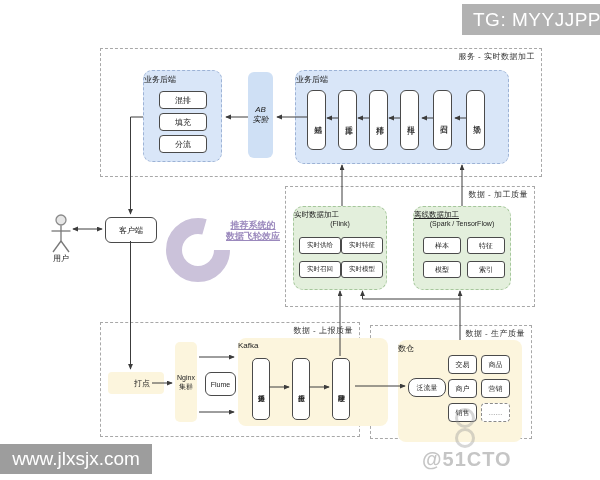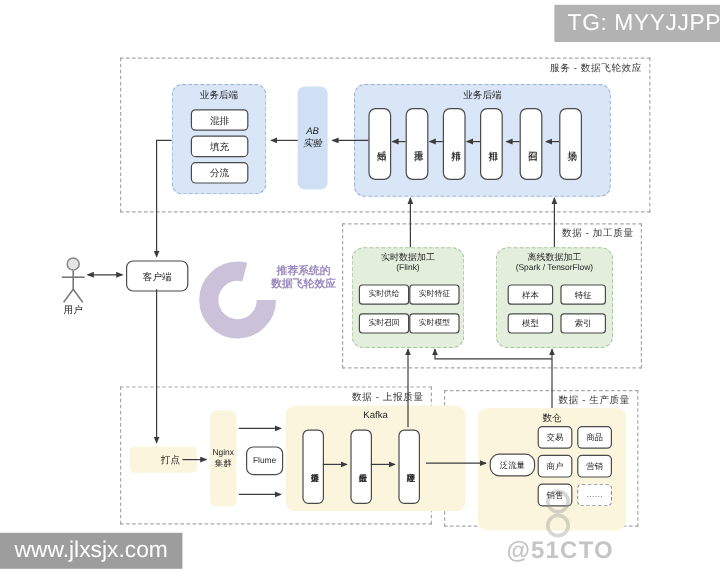--- a/index.html
+++ b/index.html
@@ -10,54 +10,54 @@
   .region-label{position:absolute;top:2px;right:6px;font-size:8px;color:#333;letter-spacing:.5px;white-space:nowrap;}
   
   .bluebox{position:absolute;background:#d9e6f8;border:1px dashed #9db3d6;border-radius:9px;z-index:2;}
   .solidblue{position:absolute;background:#cfe0f5;border-radius:6px;z-index:2;
              display:flex;flex-direction:column;align-items:center;justify-content:center;
              font-size:8px;color:#222;line-height:10px;}
   
   .greenbox{position:absolute;background:#e3efdc;border:1px dashed #a5c79b;border-radius:10px;z-index:2;}
   
   .yellowbox{position:absolute;background:#fcf5dd;border-radius:8px;z-index:2;}
-  .grouptitle{position:absolute;top:3px;left:0;right:0;text-align:center;font-size:8px;color:#222;white-space:nowrap;}
+  .grouptitle{position:absolute;top:3px;left:0;right:0;font-size:8px;color:#222;white-space:nowrap;}
   .subtitle{position:absolute;top:13px;left:0;right:0;text-align:center;font-size:7px;color:#222;white-space:nowrap;}
   
   .w{position:absolute;background:#fff;border:1.2px solid #4a4a4a;border-radius:4px;
      display:flex;align-items:center;justify-content:center;font-size:8px;color:#222;z-index:3;white-space:nowrap;}
   .vtext{writing-mode:vertical-rl;text-orientation:upright;letter-spacing:1px;}
   .stage{width:17px;height:58px;border-radius:6px;font-size:8px;}
   .kitem{width:16px;height:60px;border-radius:5px;font-size:7px;letter-spacing:0;}
   .rtitem{width:40px;height:15px;font-size:6.5px;border-radius:3px;}
   .offitem{width:36px;height:15px;font-size:7px;border-radius:3px;}
   .griditem{width:27px;height:17px;font-size:7px;border-radius:4px;}
   .dashed-item{border-style:dashed;border-color:#8a8a8a;color:#666;}
   svg.overlay{position:absolute;left:0;top:0;z-index:4;pointer-events:none;}
   
   .flywheel-caption{position:absolute;left:222px;top:220px;width:62px;text-align:center;
-     font-size:9px;font-weight:bold;color:#9b89bd;line-height:11px;z-index:4;}
+     font-size:9px;font-weight:bold;color:#9b89bd;line-height:11px;z-index:4;text-decoration:underline;}
   
   .tag-banner{position:absolute;left:450px;top:4px;width:150px;height:31px;background:#b2b2b2;
      color:#fff;font-size:19px;display:flex;align-items:center;justify-content:center;z-index:6;letter-spacing:.5px;margin-left:12px;}
   .site-banner{position:absolute;left:0;top:444px;width:152px;height:30px;background:#9d9d9d;
      color:#fff;font-size:19px;display:flex;align-items:center;justify-content:center;z-index:6;}
   .cto-watermark{position:absolute;left:412px;top:408px;display:flex;align-items:center;z-index:5;
      font-size:20px;font-weight:bold;color:rgba(140,140,140,.5);letter-spacing:1px;flex-direction:column;}
   .cto-logo{display:inline-block;width:14px;height:14px;border:3px solid rgba(150,150,150,.38);
      border-radius:50%;margin-right:-6px;}
   .plainlabel{position:absolute;font-size:8px;color:#222;text-align:center;z-index:3;white-space:nowrap;}
 </style>
 </head>
 <body>
 
 <div>
 
   <div class="region" style="left:100px;top:48px;width:440px;height:127px;">
-    <span class="region-label">服务 - 数据飞轮效应</span>
+    <span class="region-label">服务 - 实时数据加工</span>
   </div>
   <div class="region" style="left:285px;top:186px;width:248px;height:119px;">
     <span class="region-label">数据 - 加工质量</span>
   </div>
   <div class="region" style="left:100px;top:322px;width:258px;height:113px;">
     <span class="region-label">数据 - 上报质量</span>
   </div>
   <div class="region" style="left:370px;top:325px;width:160px;height:112px;">
     <span class="region-label">数据 - 生产质量</span>
   </div>
@@ -87,21 +87,21 @@
   <div class="greenbox" style="left:293px;top:206px;width:92px;height:82px;">
     <div class="grouptitle" style="font-size:7.5px;">实时数据加工</div>
     <div class="subtitle">(Flink)</div>
     <div class="w rtitem" style="left:5px;top:30px;">实时供给</div>
     <div class="w rtitem" style="left:47px;top:30px;">实时特征</div>
     <div class="w rtitem" style="left:5px;top:54px;">实时召回</div>
     <div class="w rtitem" style="left:47px;top:54px;">实时模型</div>
   </div>
 
   <div class="greenbox" style="left:413px;top:206px;width:96px;height:82px;">
-    <div class="grouptitle" style="font-size:7.5px;">离线数据加工</div>
+    <div class="grouptitle" style="font-size:7.5px;text-decoration:underline;">离线数据加工</div>
     <div class="subtitle">(Spark / TensorFlow)</div>
     <div class="w offitem" style="left:9px;top:30px;">样本</div>
     <div class="w offitem" style="left:53px;top:30px;">特征</div>
     <div class="w offitem" style="left:9px;top:54px;">模型</div>
     <div class="w offitem" style="left:53px;top:54px;">索引</div>
   </div>
 
   <div class="flywheel-caption">
     <div>推荐系统的</div>
     <div>数据飞轮效应</div>

